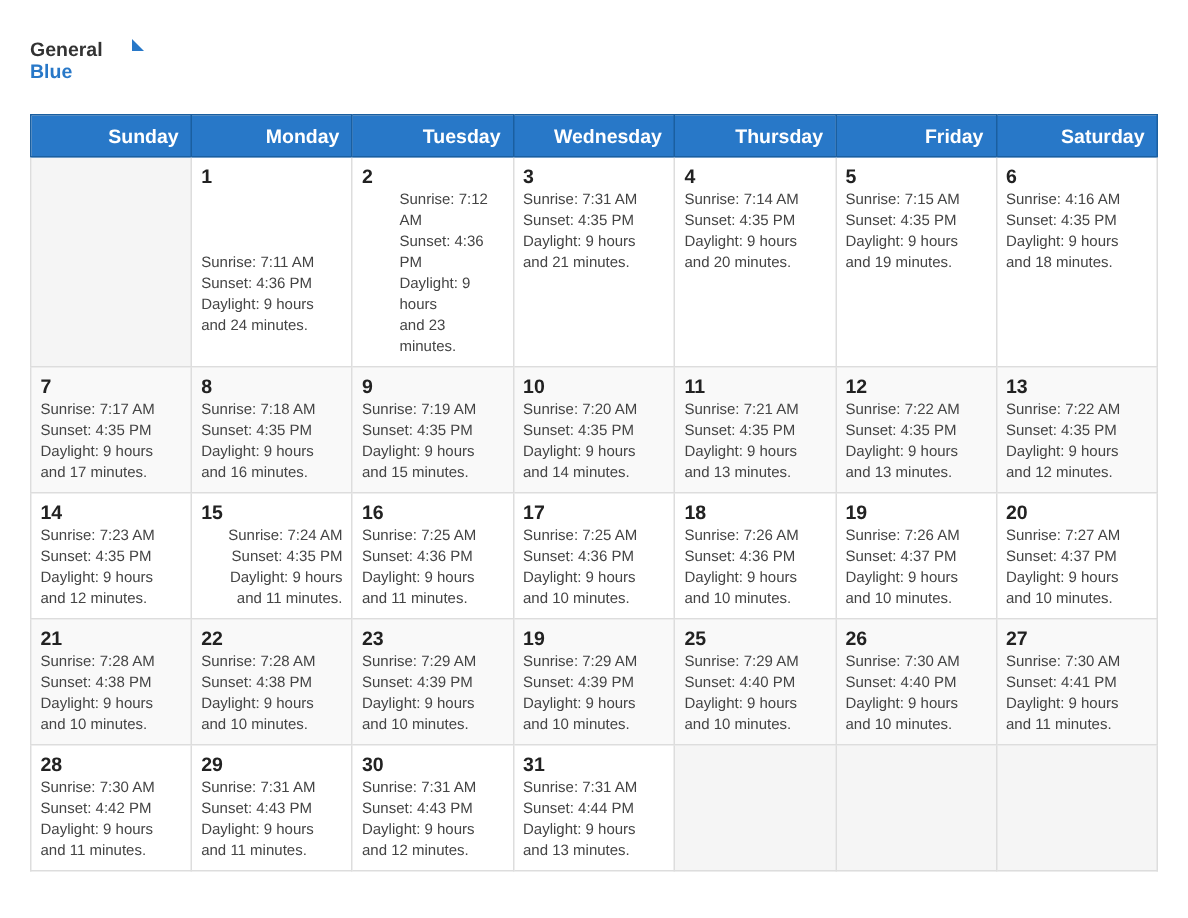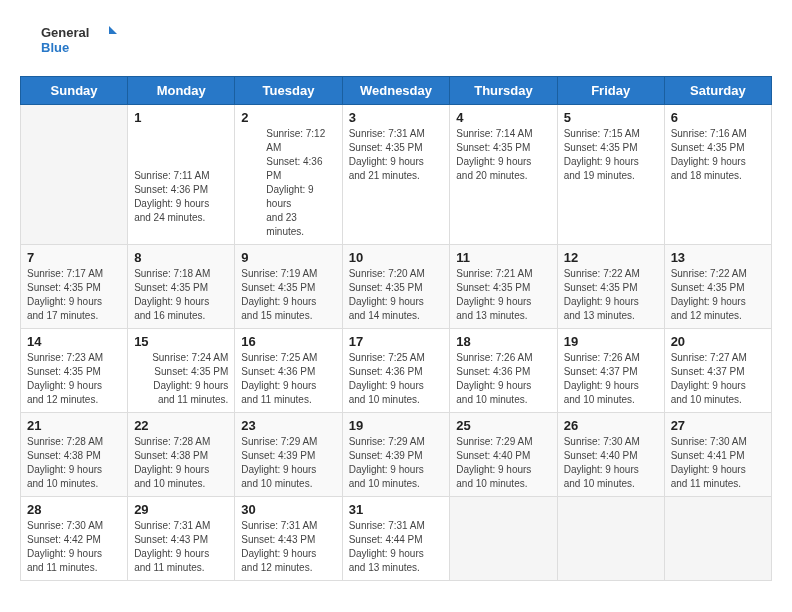--- a/index.html
+++ b/index.html
@@ -13,21 +13,20 @@
     .header {
       display: flex;
       justify-content: space-between;
       align-items: flex-start;
       margin-bottom: 16px;
     }
     .logo {
       display: flex;
       align-items: center;
       gap: 4px;
-      margin-left: 21px;
     }
     .title-block {
       text-align: right;
     }
     .month-title {
       font-size: 32px;
       font-weight: bold;
       color: #333;
     }
     .location {
@@ -38,21 +37,21 @@
       width: 100%;
       border-collapse: collapse;
       border: 1px solid #ccc;
     }
     .calendar th {
       background-color: #2878c8;
       color: #fff;
       font-size: 13px;
       font-weight: bold;
       padding: 6px 8px;
-      text-align: center;
+      text-align: right;
       border: 1px solid #1a5fa0;
     }
     .calendar td {
       vertical-align: top;
       padding: 5px 6px;
       border: 1px solid #ddd;
       width: 108px;
       min-height: 90px;
       font-size: 10.5px;
       color: #333;
@@ -139,21 +138,21 @@
         </td>
         <td>
           <span class="day-number">5</span>
           <div class="day-info" style="white-space: pre-line;">Sunrise: 7:15 AM
 Sunset: 4:35 PM
 Daylight: 9 hours
 and 19 minutes.</div>
         </td>
         <td>
           <span class="day-number">6</span>
-          <div class="day-info" style="white-space: pre-line;">Sunrise: 7:16 AM
+          <div class="day-info" style="white-space: pre-line;">Sunrise: 4:16 AM
 Sunset: 4:35 PM
 Daylight: 9 hours
 and 18 minutes.</div>
         </td>
       </tr>
       <tr>
         <td>
           <span class="day-number">7</span>
           <div class="day-info" style="white-space: pre-line;">Sunrise: 7:17 AM
 Sunset: 4:35 PM

